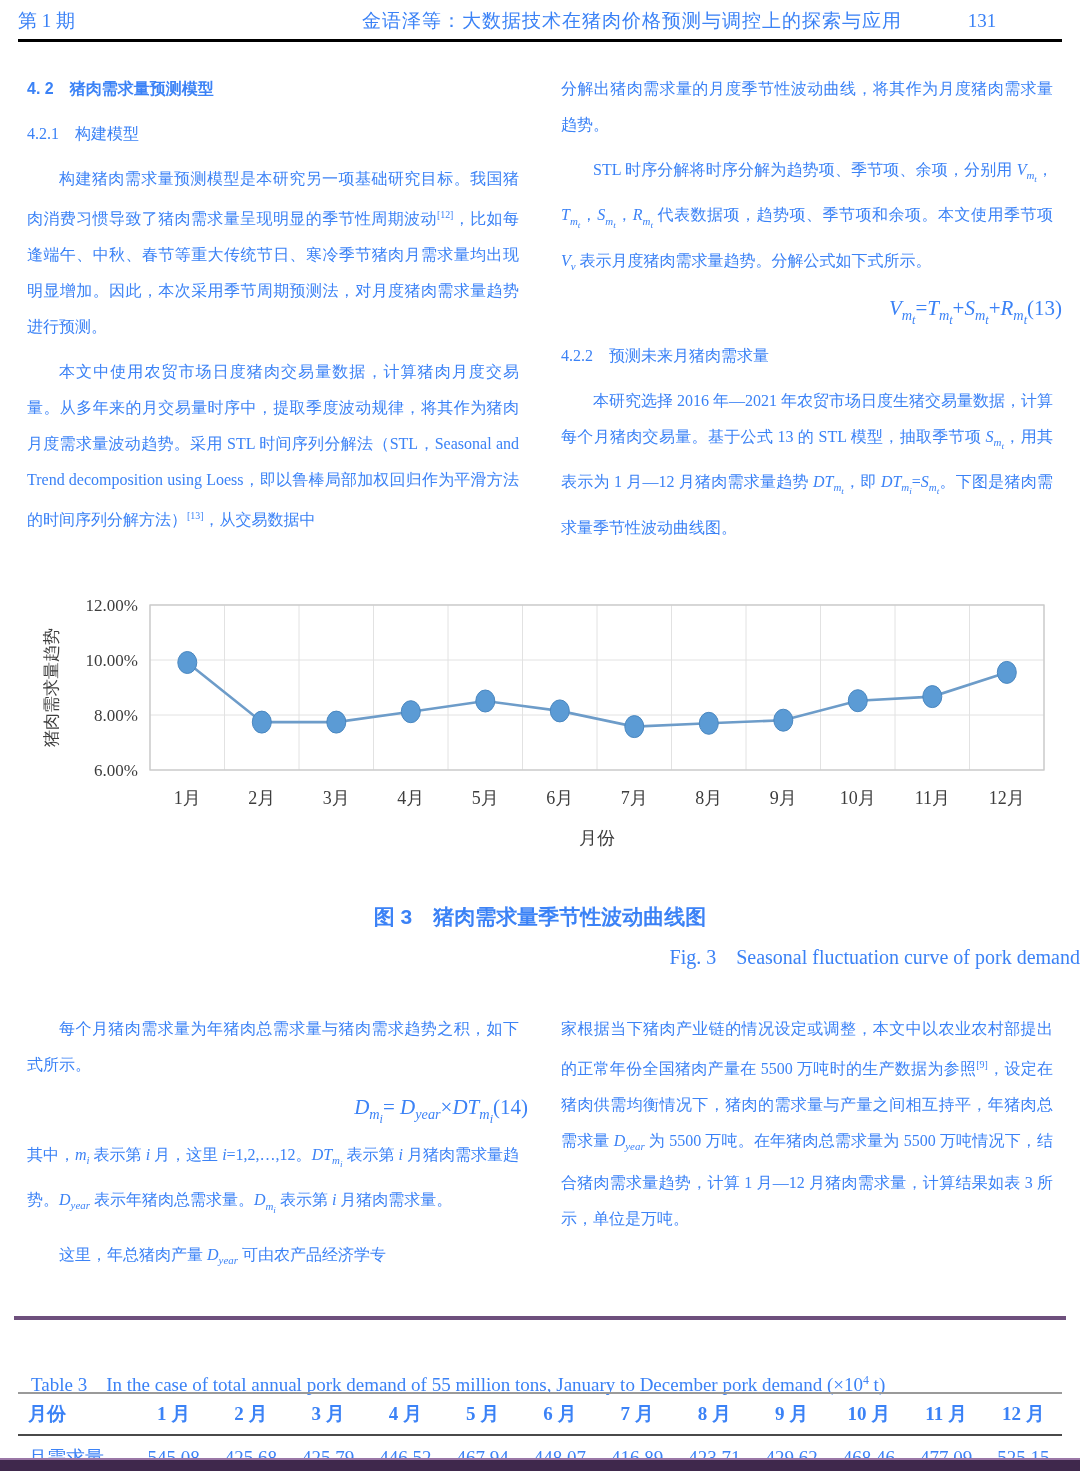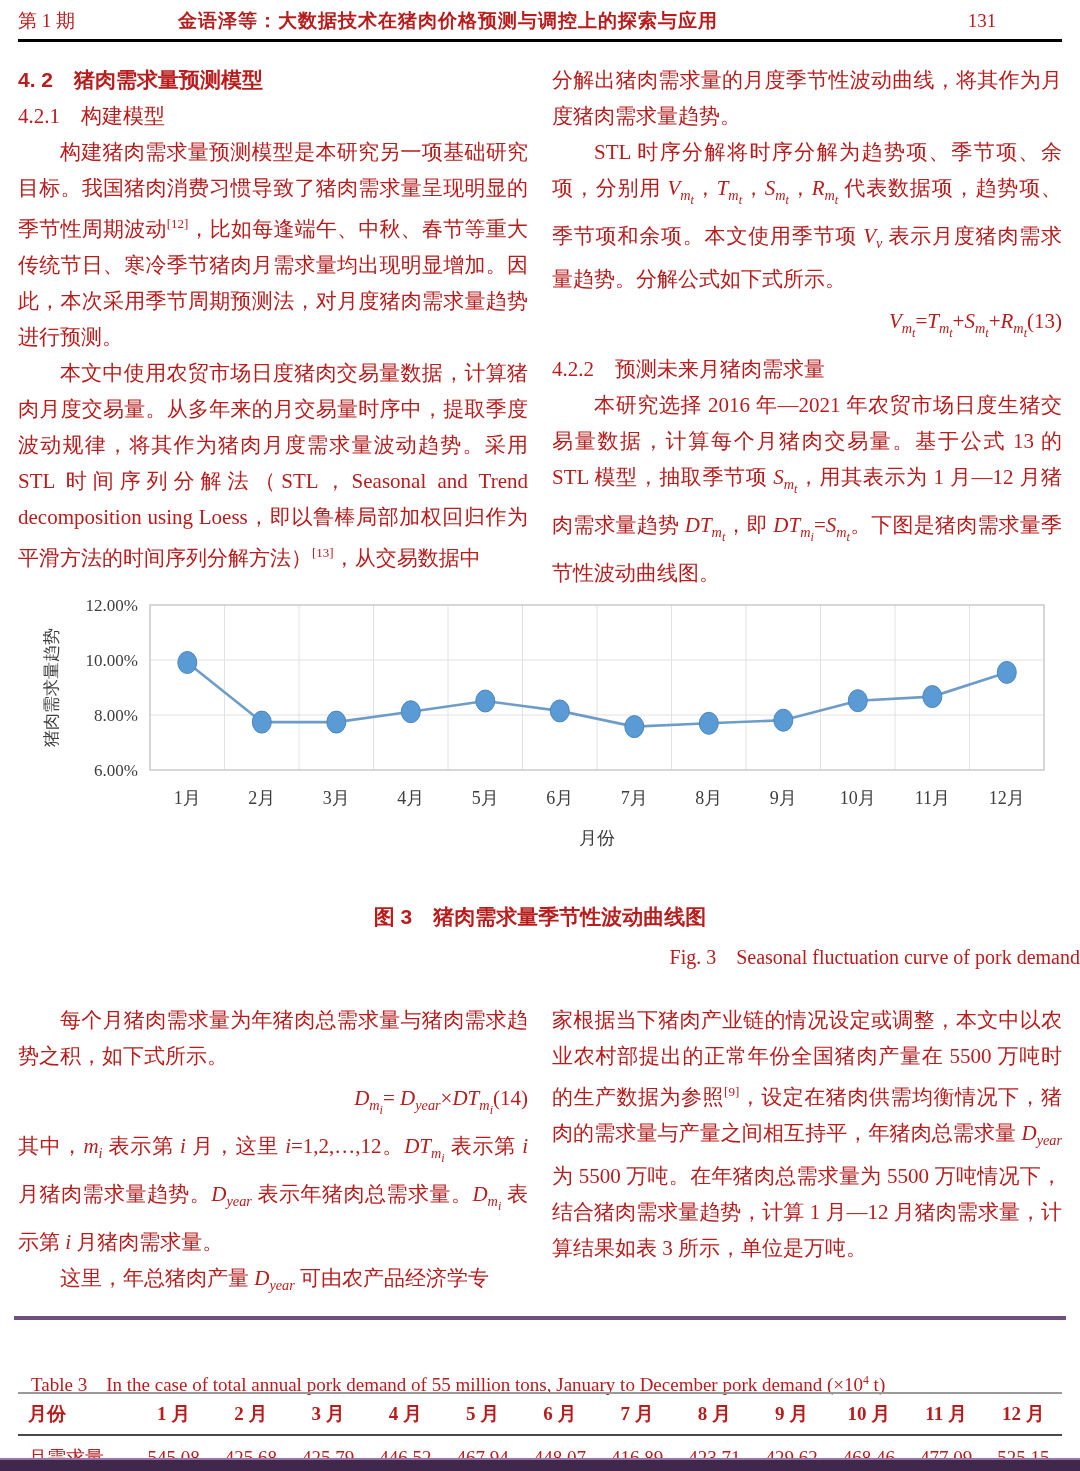--- a/index.html
+++ b/index.html
@@ -1,29 +1,29 @@
 <!DOCTYPE html>
 <html><head>
 <meta charset="utf-8">
 <style>
   html,body{margin:0;padding:0;background:#888;}
   .page{position:relative;width:1080px;height:1471px;margin:0 auto;background:#ffffff;
-        font-family:"Liberation Serif","DejaVu Serif",serif;color:#b91c1c;overflow:hidden;}
+        font-family:"Liberation Serif","DejaVu Serif",serif;color:#3b82f6;overflow:hidden;}
   
   .header-row{position:absolute;top:8px;left:18px;right:18px;display:flex;align-items:center;font-size:19px;}
   .header-issue{width:160px;text-align:left;}
-  .header-title{flex:1;text-align:left;font-family:"Liberation Sans","DejaVu Sans",sans-serif;font-weight:bold;letter-spacing:1px;}
+  .header-title{flex:1;text-align:right;font-family:"Liberation Sans","DejaVu Sans",sans-serif;font-weight:normal;letter-spacing:1px;}
   .header-page{width:160px;text-align:center;font-family:Liberation Serif, serif;}
   .header-rule{position:absolute;top:39px;left:18px;right:18px;height:3px;background:#000;}
   
   .cols{position:absolute;left:18px;right:18px;display:flex;gap:24px;}
   .cols-top{top:62px;height:512px;}
   .cols-bottom{top:1002px;height:312px;}
   .col{flex:1;min-width:0;}
-  .col p{margin:0;font-size:21px;line-height:36px;text-align:justify;}
+  .col p{margin:9px;font-size:16px;line-height:36px;text-align:justify;}
   .indent{text-indent:2em;}
   .h-bold{font-family:"Liberation Sans","DejaVu Sans",sans-serif;font-weight:bold;font-size:21px;line-height:36px;margin:0;}
   .h-plain{font-size:21px;line-height:38px;margin:0;}
   sup{font-size:62%;} sub{font-size:68%;} sub sub{font-size:85%;}
   .formula{display:flex;justify-content:flex-end;align-items:baseline;padding-left:52px;margin:12px 0 10px 0;font-size:21px;}
   .formula .fno{font-size:21px;}
   
   .chart-block{position:absolute;top:575px;left:0;width:892px;height:300px;text-align:right;}
   .chart-block svg text{font-family:"Liberation Serif","DejaVu Serif",serif;}
   

